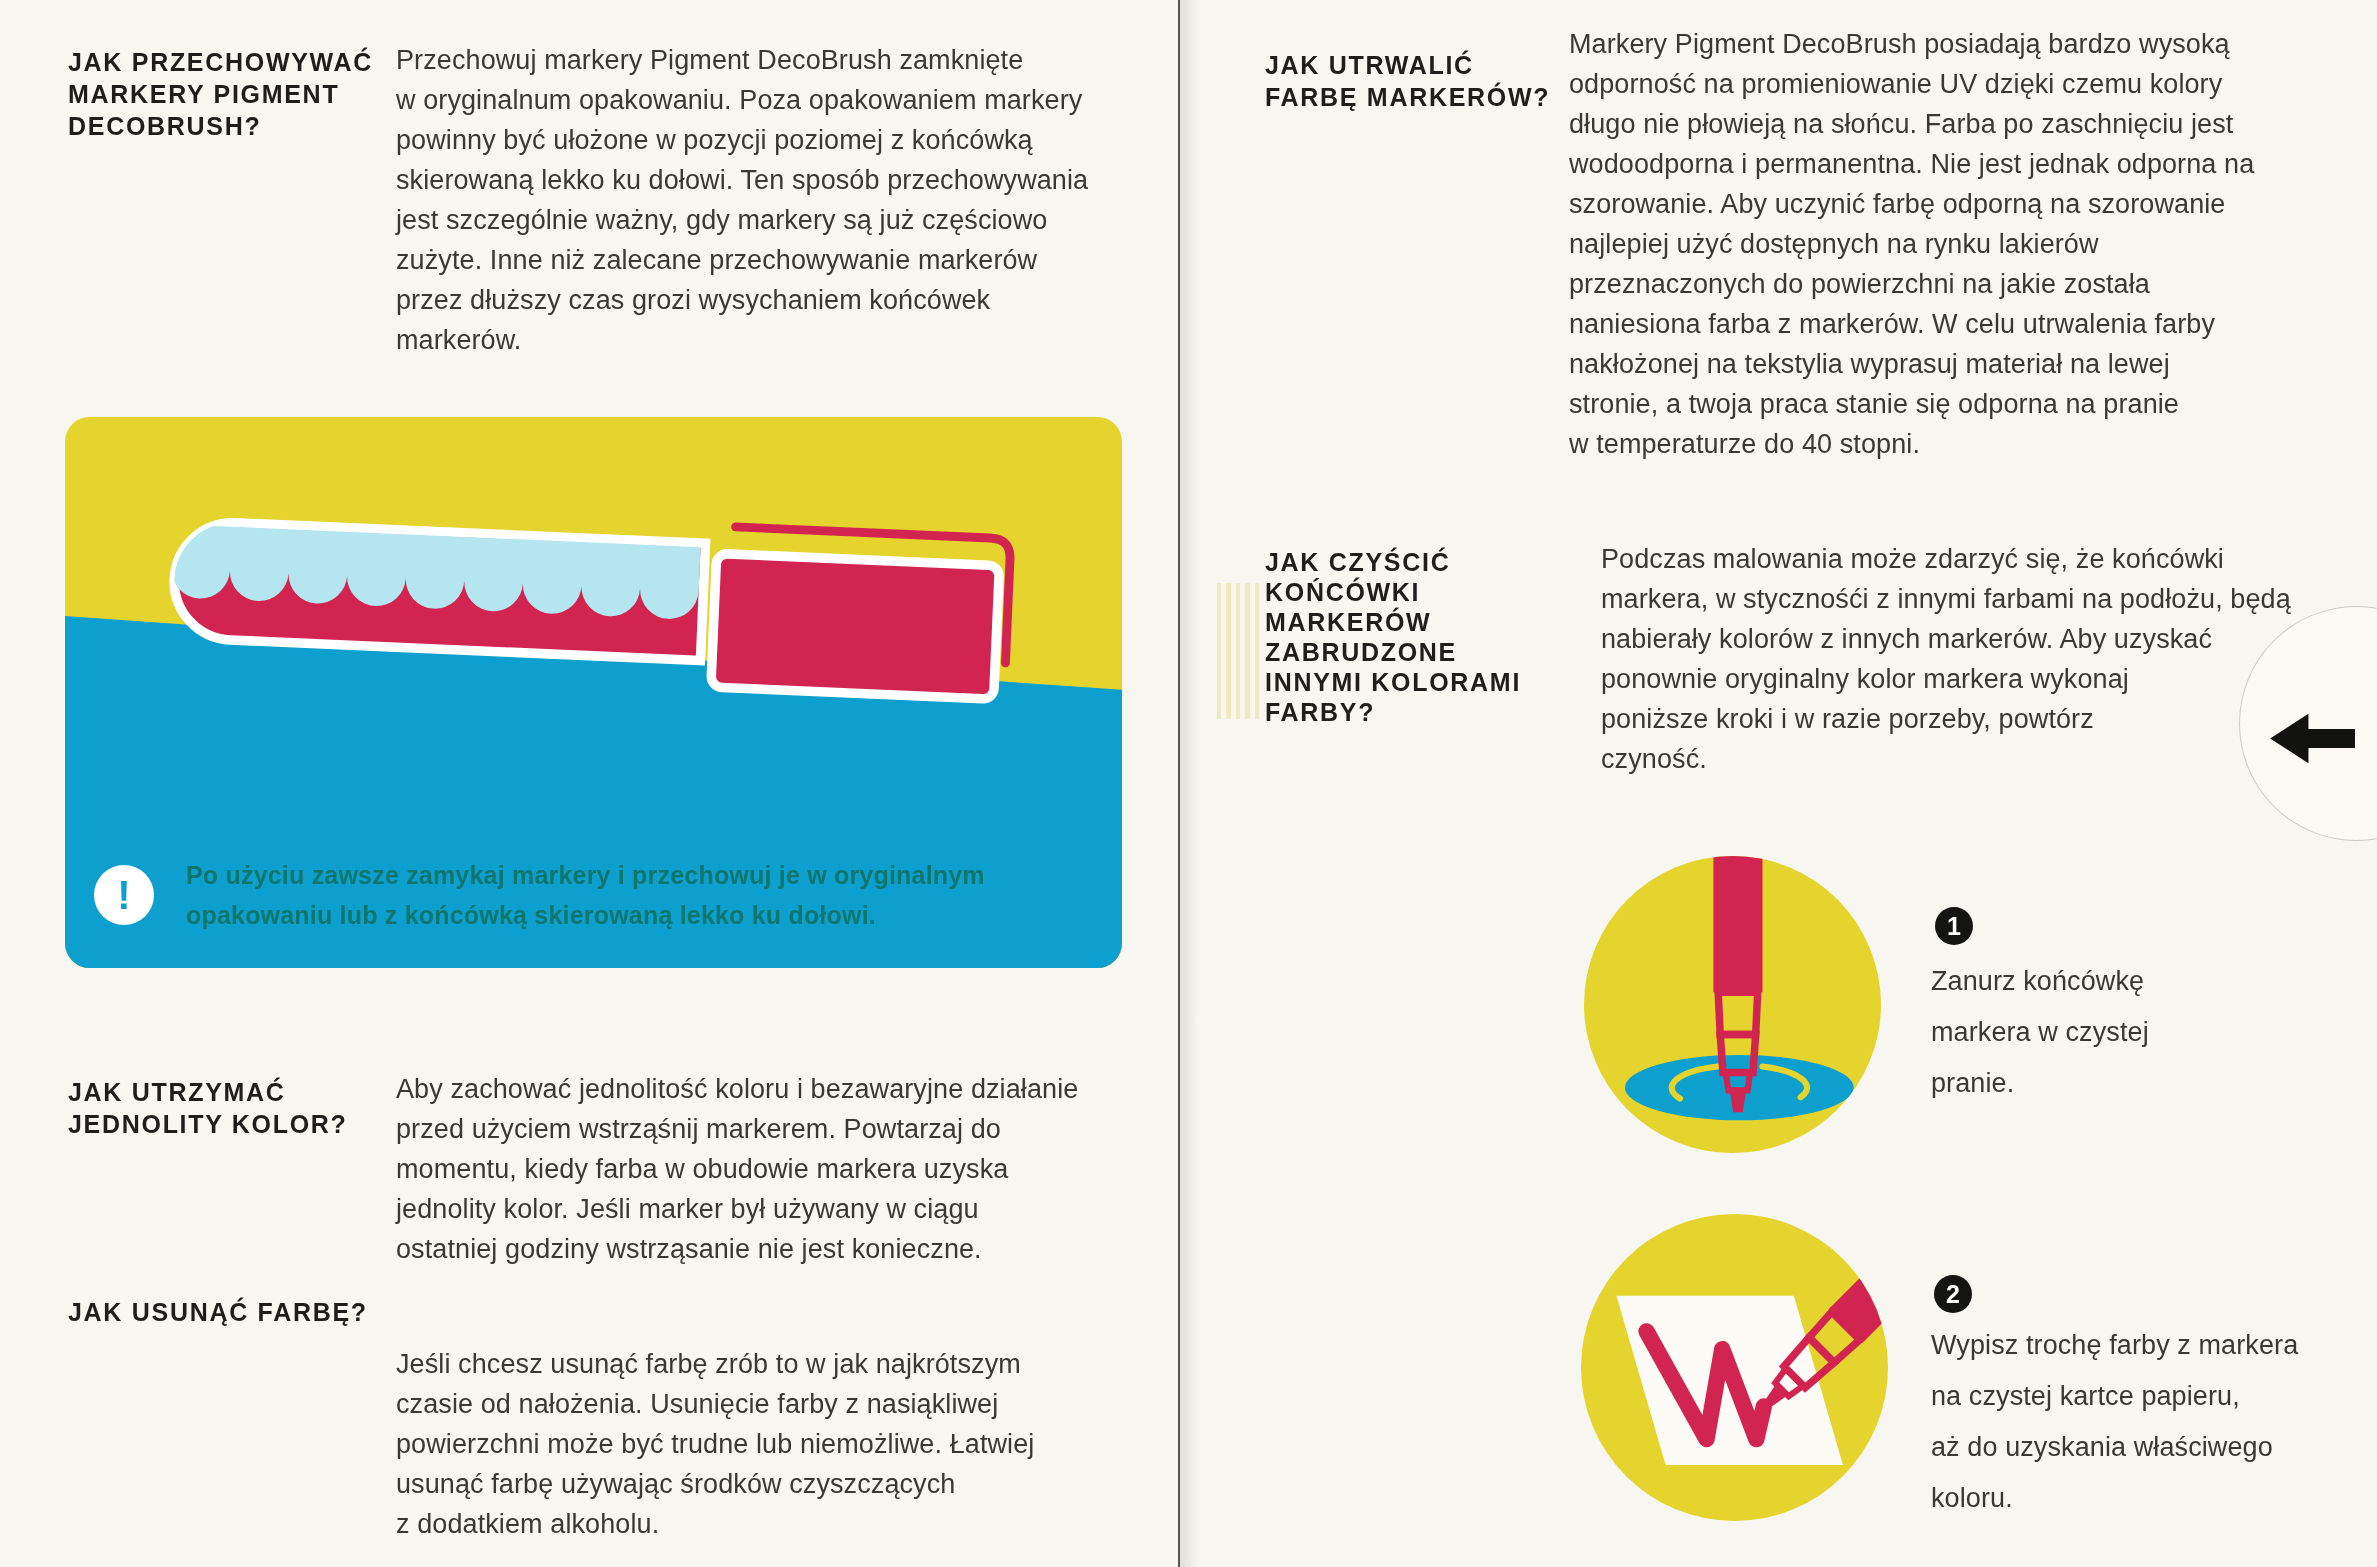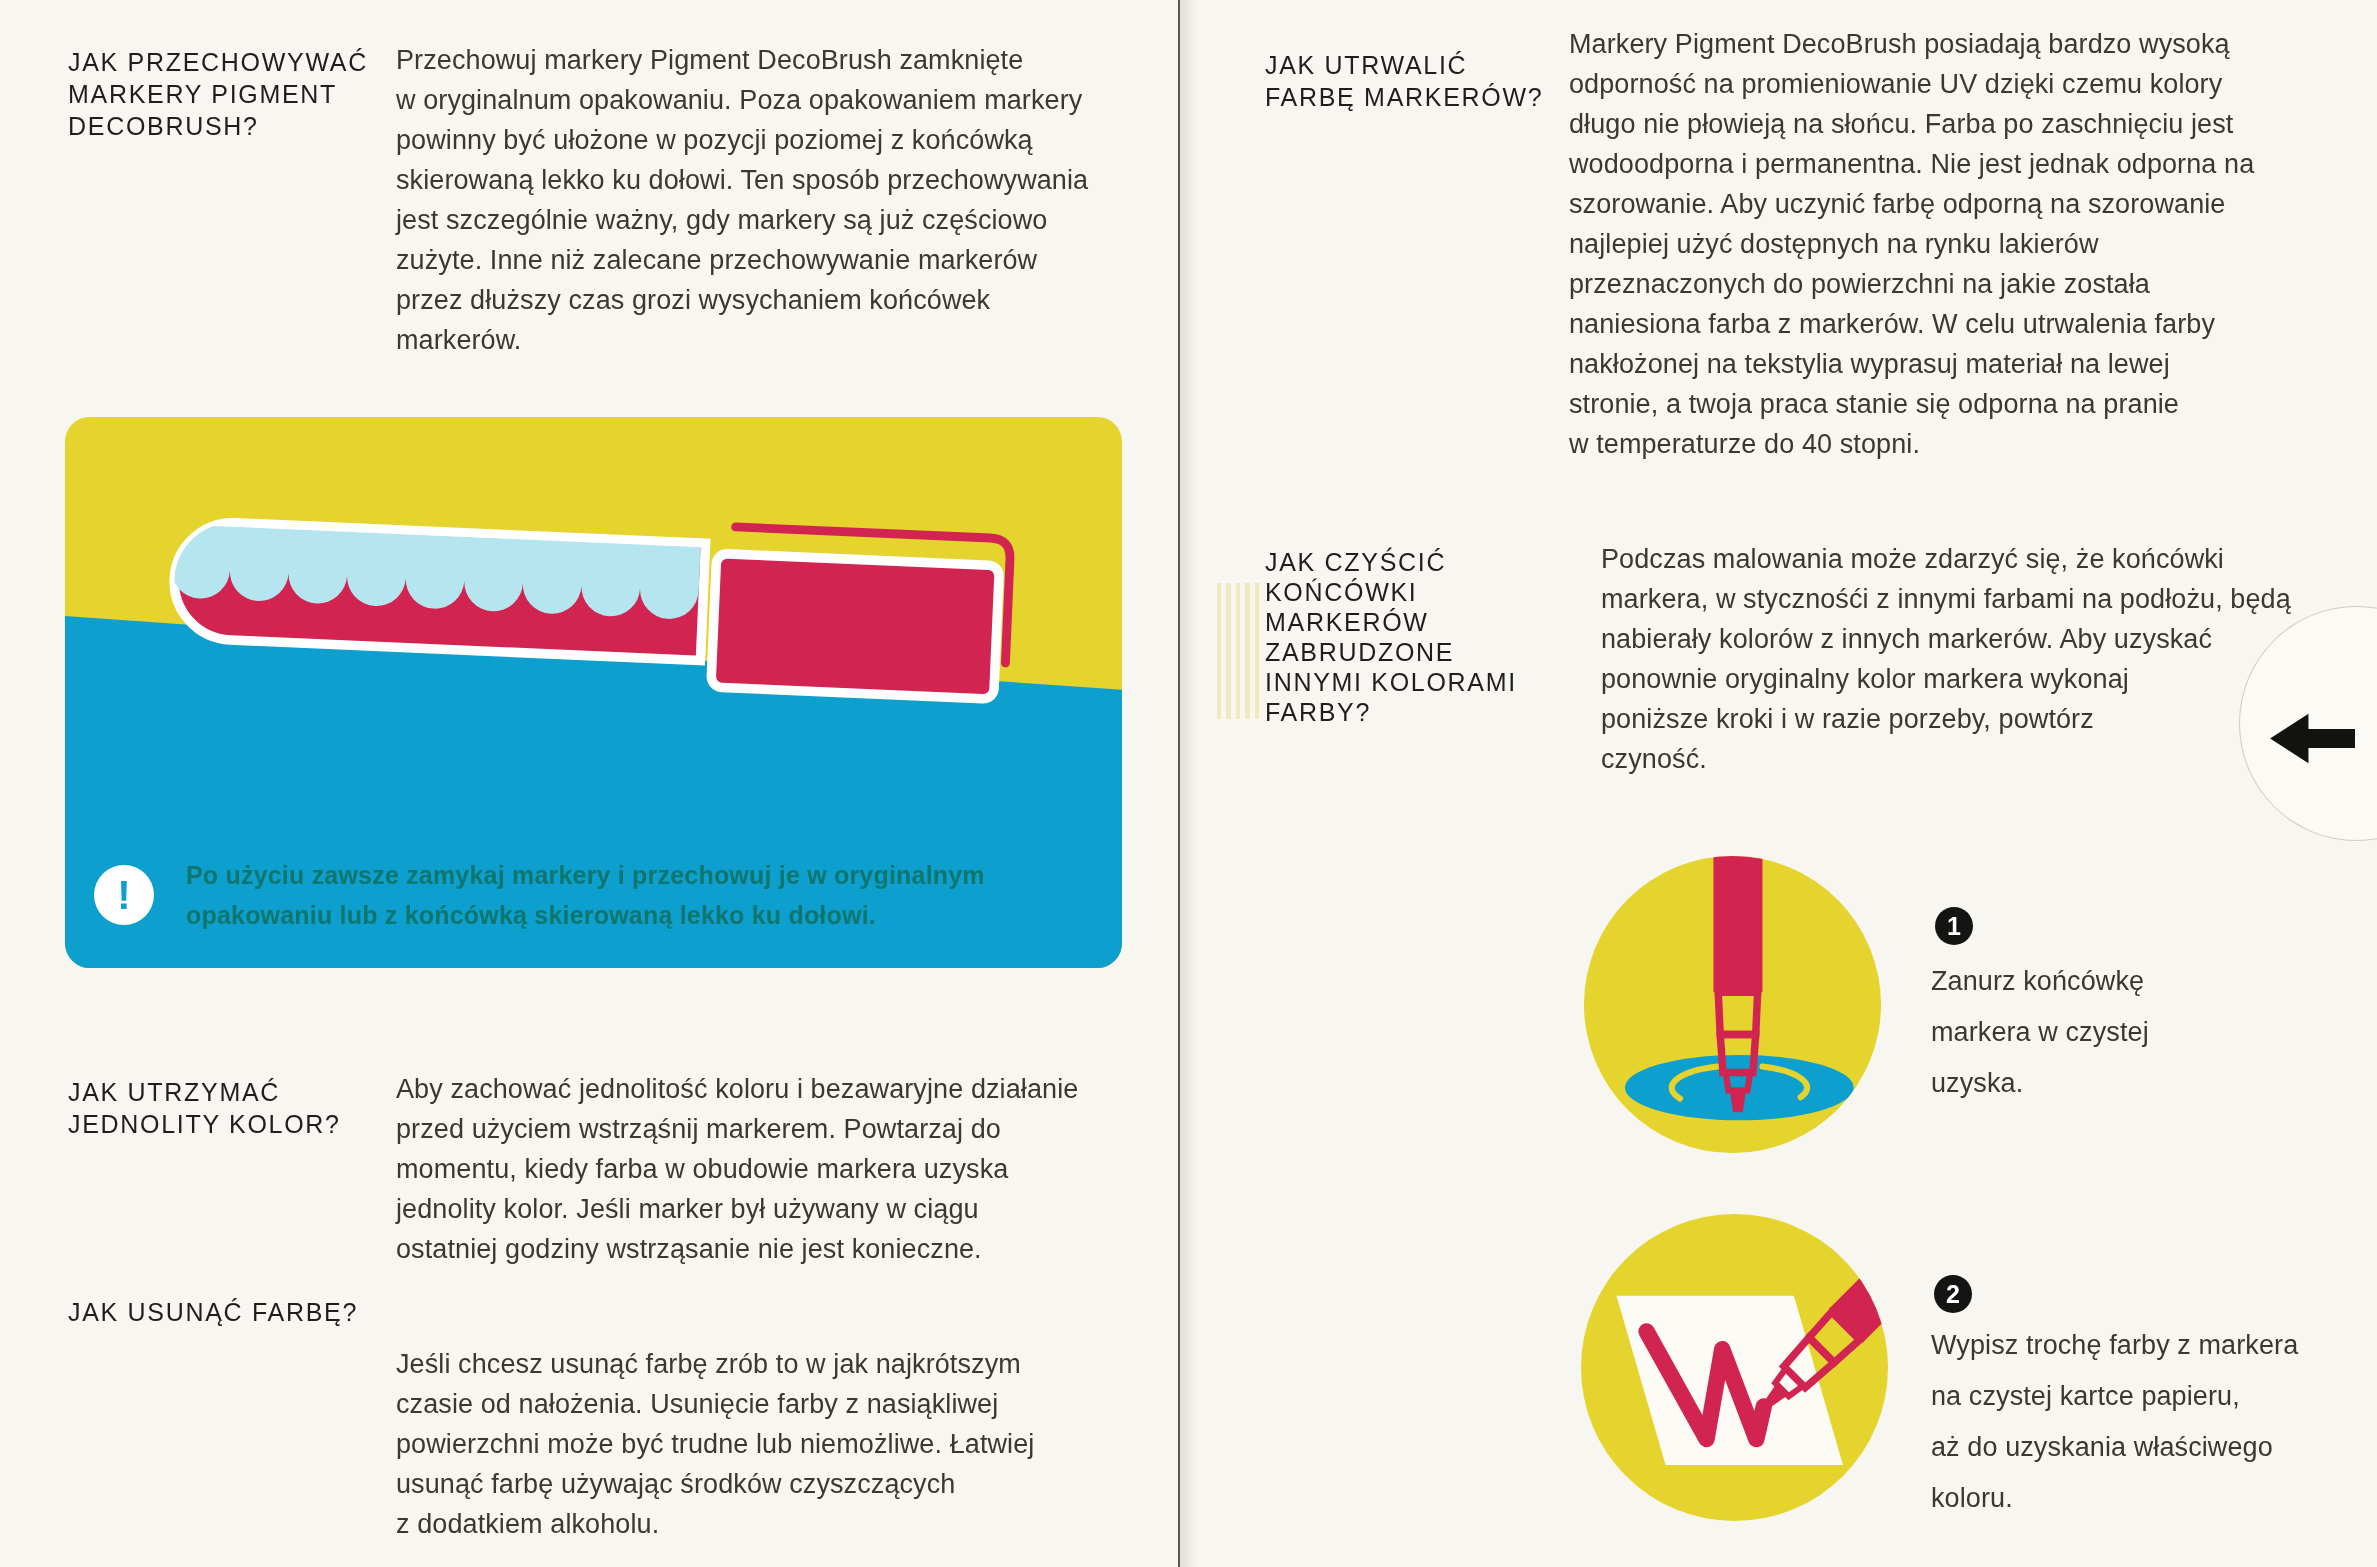--- a/index.html
+++ b/index.html
@@ -4,21 +4,21 @@
 <style>
   html,body { margin:0; padding:0; background:#e9e7e1; }
   .canvas {
     position:relative; width:2377px; height:1567px;
     background:var(--paper, #f8f6f0);
     font-family:"Liberation Sans", sans-serif;
     overflow:hidden;
   }
   .heading {
     position:absolute; margin:0;
-    font-weight:normal; font-size:25px; line-height:32px;
+    font-weight:bold; font-size:25px; line-height:32px;
     letter-spacing:1.7px; color:var(--ink, #1f1e1c);
     white-space:pre-line;
   }
   .heading.tight { line-height:30px; }
   .bodytext {
     position:absolute; margin:0;
     font-size:27px; line-height:40px; letter-spacing:0.1px;
     color:var(--text, #38362f); white-space:pre-line;
   }
   .illo-box { position:absolute; left:65px; top:417px; width:1057px; height:551px; }
@@ -202,21 +202,21 @@
             <path d="M 200 262 H 252 L 248 318 H 204 Z" class="o-red"></path>
             <path d="M 208 318 H 244 L 240 344 H 212 Z" class="o-red-thin"></path>
             <path d="M 214 344 H 238 L 233 376 H 219 Z" class="f-red"></path>
           </g>
         </g>
       </svg>
     </div>
     <div class="step-badge" style="left:1935px; top:907px;">1</div>
     <p class="step-text" style="left:1931px; top:956px; width:314px;">Zanurz końcówkę
 markera w czystej
-uzyska.</p>
+pranie.</p>
 
     <div class="step-illo" style="left:1581px; top:1214px; width:307px; height:307px;">
       <svg viewBox="0 0 450 450" width="307" height="307" aria-hidden="true">
         <defs>
             <clipPath id="c2">
               <circle cx="225" cy="225" r="225"></circle>
             </clipPath>
           </defs>
         <circle cx="225" cy="225" r="225" class="f-yellow"></circle>
         <g clip-path="url(#c2)">

